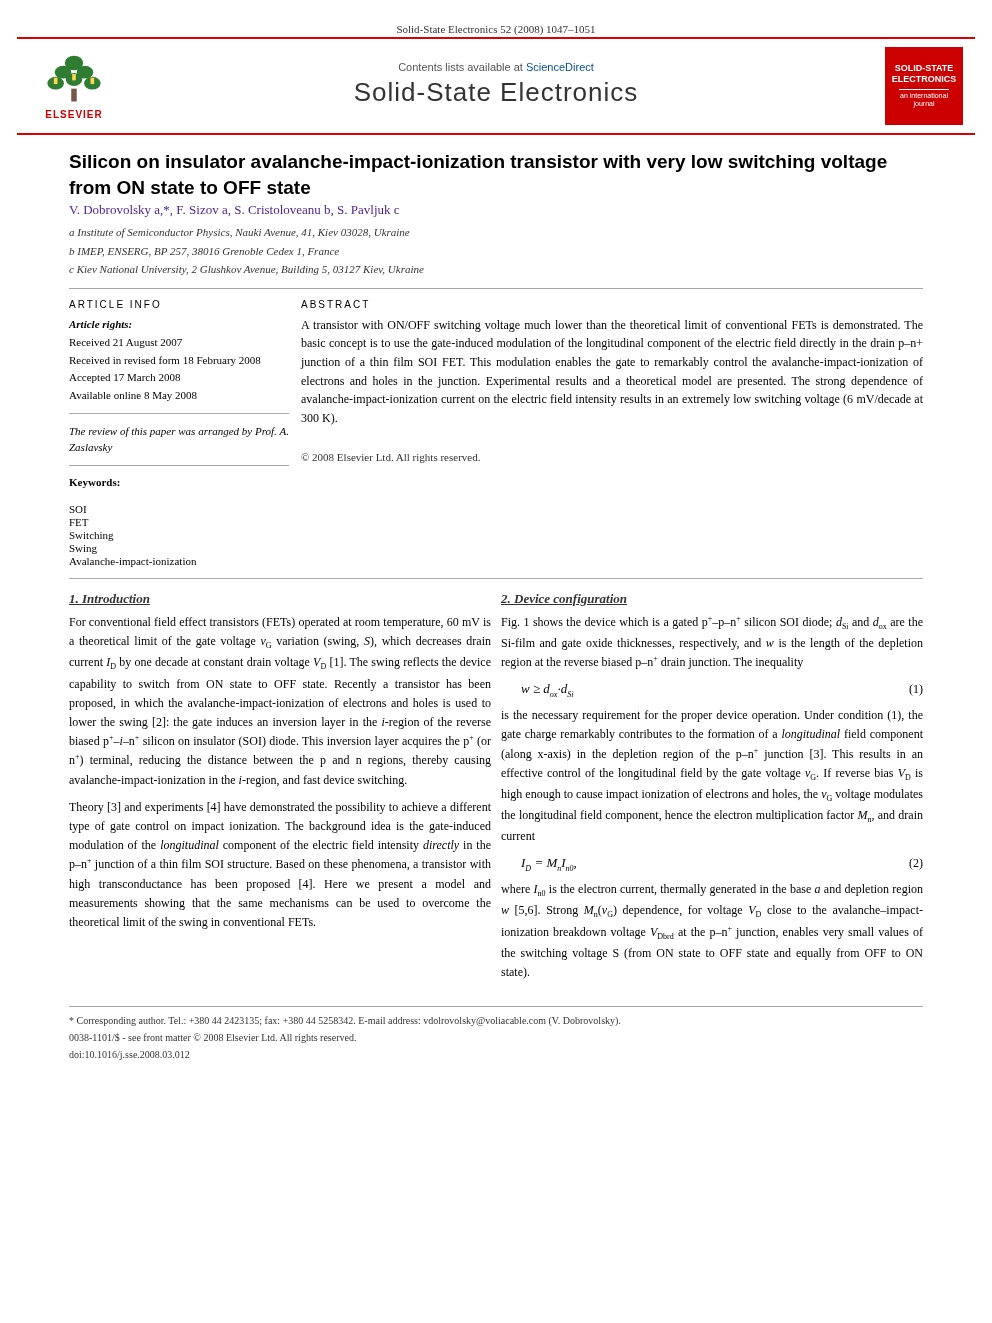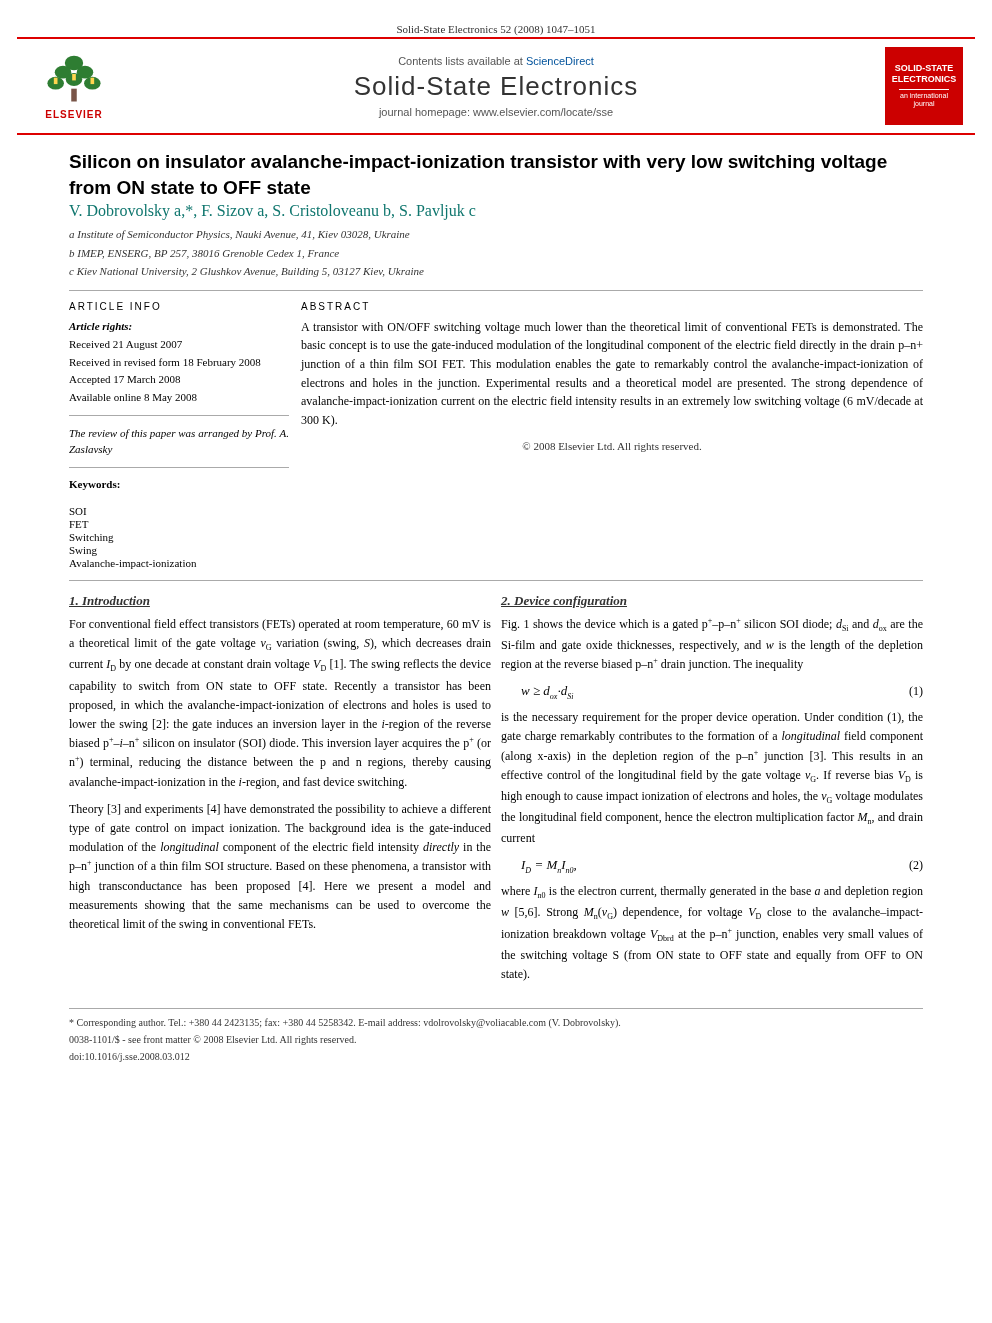--- a/index.html
+++ b/index.html
@@ -130,22 +130,22 @@
     .article-title {
       font-size: 19px;
       font-weight: bold;
       color: #000;
       margin-bottom: 2px;
       line-height: 1.35;
       font-family: Arial, sans-serif;
     }
 
     .authors {
-      font-size: 16px;
-      color: #0f766e;
+      font-size: 13px;
+      color: #4c1d95;
       margin-bottom: 6px;
     }
 
     .affiliations {
       font-size: 11px;
       color: #333;
       font-style: italic;
       line-height: 1.5;
       margin-bottom: 8px;
     }
@@ -225,22 +225,22 @@
     }
 
     .abstract-text {
       font-size: 12px;
       line-height: 1.55;
       text-align: justify;
     }
 
     .copyright-line {
       font-size: 11px;
-      text-align: center;
-      margin-top: 11px;
+      text-align: left;
+      margin-top: 24px;
       color: #333;
     }
 
     .two-col-body {
       display: flex;
       gap: 10px;
       margin-top: 12px;
     }
 
     .body-left {
@@ -335,21 +335,20 @@
       </svg>
       <span class="elsevier-label">ELSEVIER</span>
     </div>
 
     <div class="header-center">
       <div class="sciencedirect-line">
         <span>Contents lists available at</span>
         <span style="color:#00529b;">ScienceDirect</span>
       </div>
       <div class="journal-title-header">Solid-State Electronics</div>
-      <div class="journal-homepage">journal homepage: www.elsevier.com/locate/sse</div>
     </div>
 
     <div class="sse-logo-box">
       <div class="sse-logo">
         <div class="sse-title">SOLID-STATE ELECTRONICS</div>
         <div style="width:50px;height:1px;background:#fff;margin:2px 0;"></div>
         <div class="sse-sub">an international journal</div>
       </div>
     </div>
   </div>

